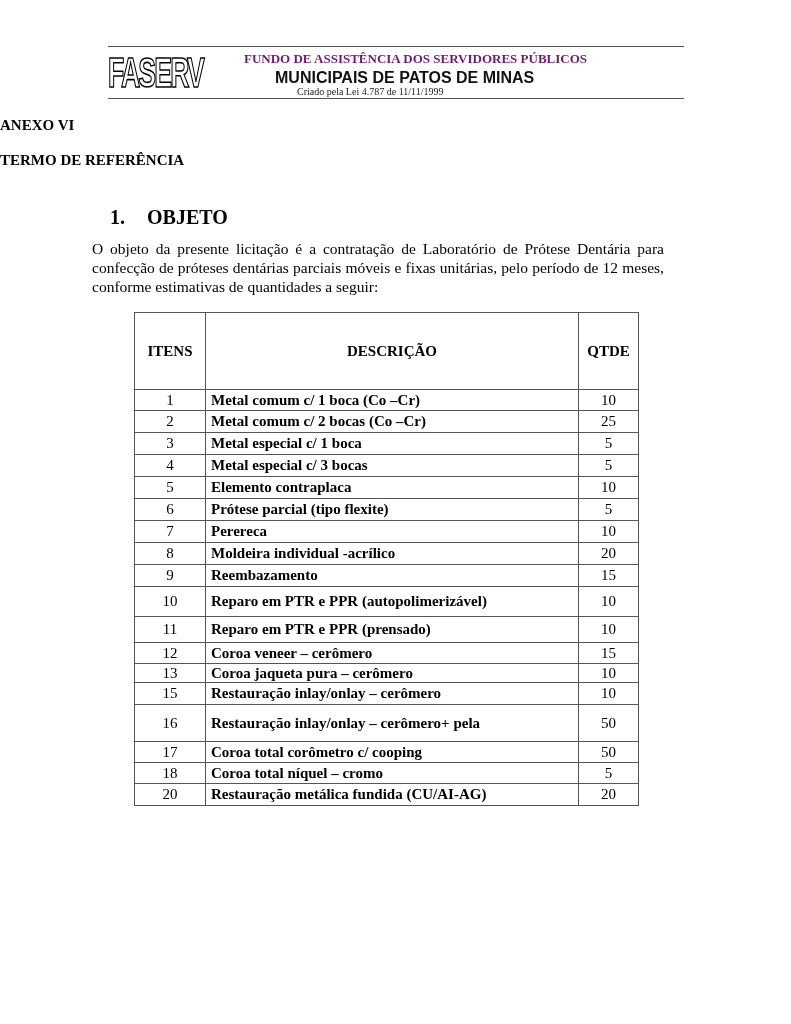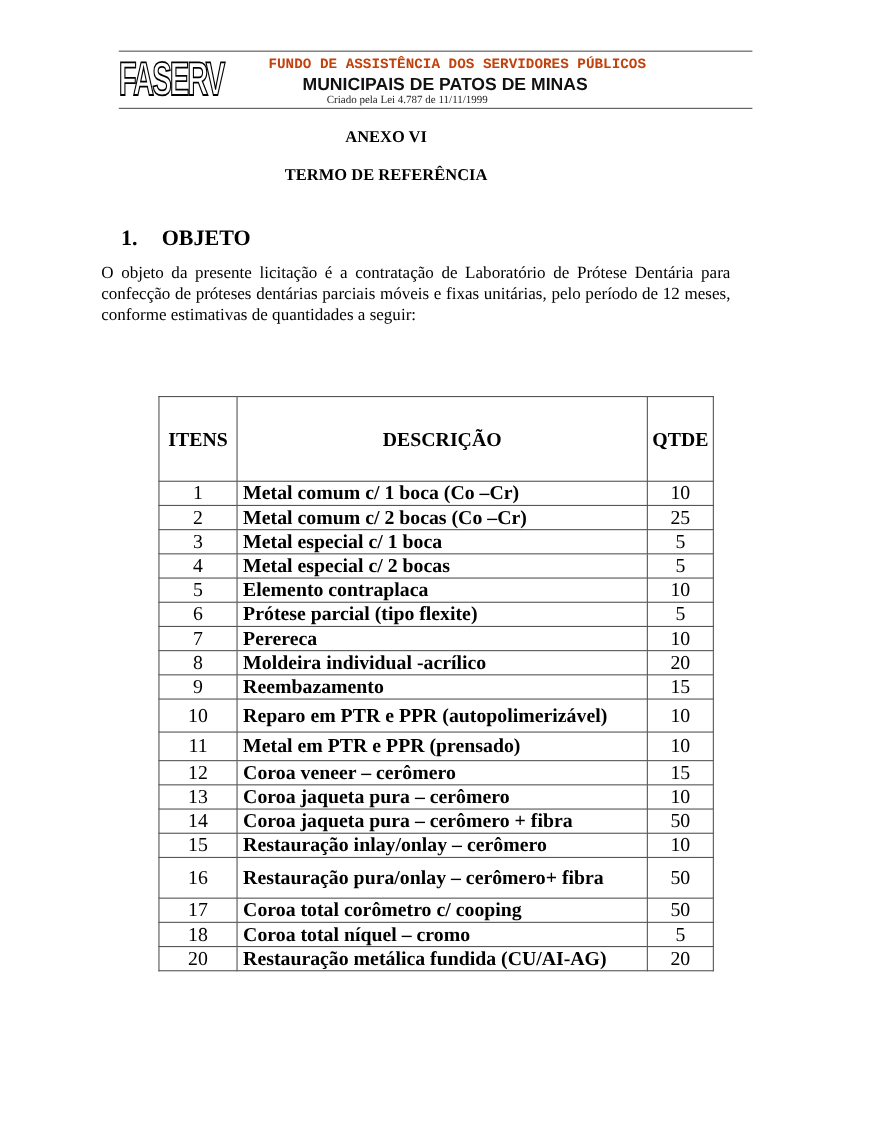--- a/index.html
+++ b/index.html
@@ -7,35 +7,35 @@
   .abs { position: absolute; }
   .rule { position: absolute; left: 108px; width: 576px; height: 1px; background: #555; }
   .logo {
     left: 108px; top: 50px; width: 100px; height: 44px;
     font-family: "Liberation Sans", sans-serif; font-weight: bold; font-size: 43px;
     letter-spacing: -3px; line-height: 44px;
     color: #fff; -webkit-text-stroke: 1.6px #000;
     transform: scaleX(0.62); transform-origin: left top;
     white-space: nowrap;
   }
-  .hdr1 { left: 244px; top: 51px; font-family: Liberation Mono, monospace; font-weight: bold; font-size: 13px; color: #c2410c; white-space: nowrap; }
+  .hdr1 { left: 244px; top: 51px; font-family: Liberation Serif, serif; font-weight: bold; font-size: 13px; color: #701a75; white-space: nowrap; }
   .hdr2 { left: 275px; top: 69px; font-family: "Liberation Sans", sans-serif; font-weight: bold; font-size: 16px; color: #111; white-space: nowrap; }
   .hdr3 { left: 297px; top: 86px; font-family: Liberation Serif, serif; font-size: 10px; color: #222; white-space: nowrap; }
-  .title { left: 0; width: 702px; text-align: center; font-family: "Liberation Serif", serif; font-weight: bold; font-size: 15px; }
+  .title { left: 0; width: 702px; text-align: left; font-family: "Liberation Serif", serif; font-weight: bold; font-size: 15px; }
   .sec { left: 110px; top: 206px; font-family: "Liberation Serif", serif; font-weight: bold; font-size: 20px; white-space: nowrap; }
   .sec .num { display: inline-block; width: 37px; }
   .para {
     left: 92px; top: 239px; width: 572px;
     font-family: "Liberation Serif", serif; font-size: 15.5px; line-height: 19px;
     text-align: justify;
   }
   table.items {
-    position: absolute; left: 144px; top: 312px; width: 505px;
+    position: absolute; left: 134px; top: 312px; width: 505px;
     border-collapse: collapse;
-    font-family: "Liberation Serif", serif; font-size: 18px; margin-top: 48px;
+    font-family: "Liberation Serif", serif; font-size: 15px;
   }
   table.items th, table.items td { border: 1px solid #555; padding: 0; }
   table.items th { font-weight: bold; height: 76px; text-align: center; }
   table.items td.c-item { text-align: center; width: 70px; }
   table.items td.c-desc { text-align: left; padding-left: 5px; font-weight: bold; }
   table.items td.c-qty { text-align: center; width: 59px; }
 </style>
 </head>
 <body>
 
@@ -76,21 +76,21 @@
         <td class="c-desc">Metal comum c/ 2 bocas (Co –Cr)</td>
         <td class="c-qty">25</td>
       </tr>
       <tr style="height: 22px;">
         <td class="c-item">3</td>
         <td class="c-desc">Metal especial c/ 1 boca</td>
         <td class="c-qty">5</td>
       </tr>
       <tr style="height: 22px;">
         <td class="c-item">4</td>
-        <td class="c-desc">Metal  especial  c/ 2 bocas</td>
+        <td class="c-desc">Metal  especial  c/ 3 bocas</td>
         <td class="c-qty">5</td>
       </tr>
       <tr style="height: 22px;">
         <td class="c-item">5</td>
         <td class="c-desc">Elemento contraplaca</td>
         <td class="c-qty">10</td>
       </tr>
       <tr style="height: 22px;">
         <td class="c-item">6</td>
         <td class="c-desc">Prótese parcial  (tipo flexite)</td>
@@ -111,46 +111,41 @@
         <td class="c-desc">Reembazamento</td>
         <td class="c-qty">15</td>
       </tr>
       <tr style="height: 30px;">
         <td class="c-item">10</td>
         <td class="c-desc">Reparo em PTR e PPR (autopolimerizável)</td>
         <td class="c-qty">10</td>
       </tr>
       <tr style="height: 26px;">
         <td class="c-item">11</td>
-        <td class="c-desc">Metal em PTR e PPR (prensado)</td>
+        <td class="c-desc">Reparo em PTR e PPR (prensado)</td>
         <td class="c-qty">10</td>
       </tr>
       <tr style="height: 21px;">
         <td class="c-item">12</td>
         <td class="c-desc">Coroa veneer – cerômero</td>
         <td class="c-qty">15</td>
       </tr>
       <tr style="height: 19px;">
         <td class="c-item">13</td>
         <td class="c-desc">Coroa jaqueta pura – cerômero</td>
         <td class="c-qty">10</td>
       </tr>
       <tr style="height: 22px;">
-        <td class="c-item">14</td>
-        <td class="c-desc">Coroa jaqueta pura – cerômero + fibra</td>
-        <td class="c-qty">50</td>
-      </tr>
-      <tr style="height: 22px;">
         <td class="c-item">15</td>
         <td class="c-desc">Restauração inlay/onlay – cerômero</td>
         <td class="c-qty">10</td>
       </tr>
       <tr style="height: 37px;">
         <td class="c-item">16</td>
-        <td class="c-desc">Restauração pura/onlay – cerômero+ fibra</td>
+        <td class="c-desc">Restauração inlay/onlay – cerômero+ pela</td>
         <td class="c-qty">50</td>
       </tr>
       <tr style="height: 21px;">
         <td class="c-item">17</td>
         <td class="c-desc">Coroa total corômetro c/ cooping</td>
         <td class="c-qty">50</td>
       </tr>
       <tr style="height: 21px;">
         <td class="c-item">18</td>
         <td class="c-desc">Coroa total níquel – cromo</td>

